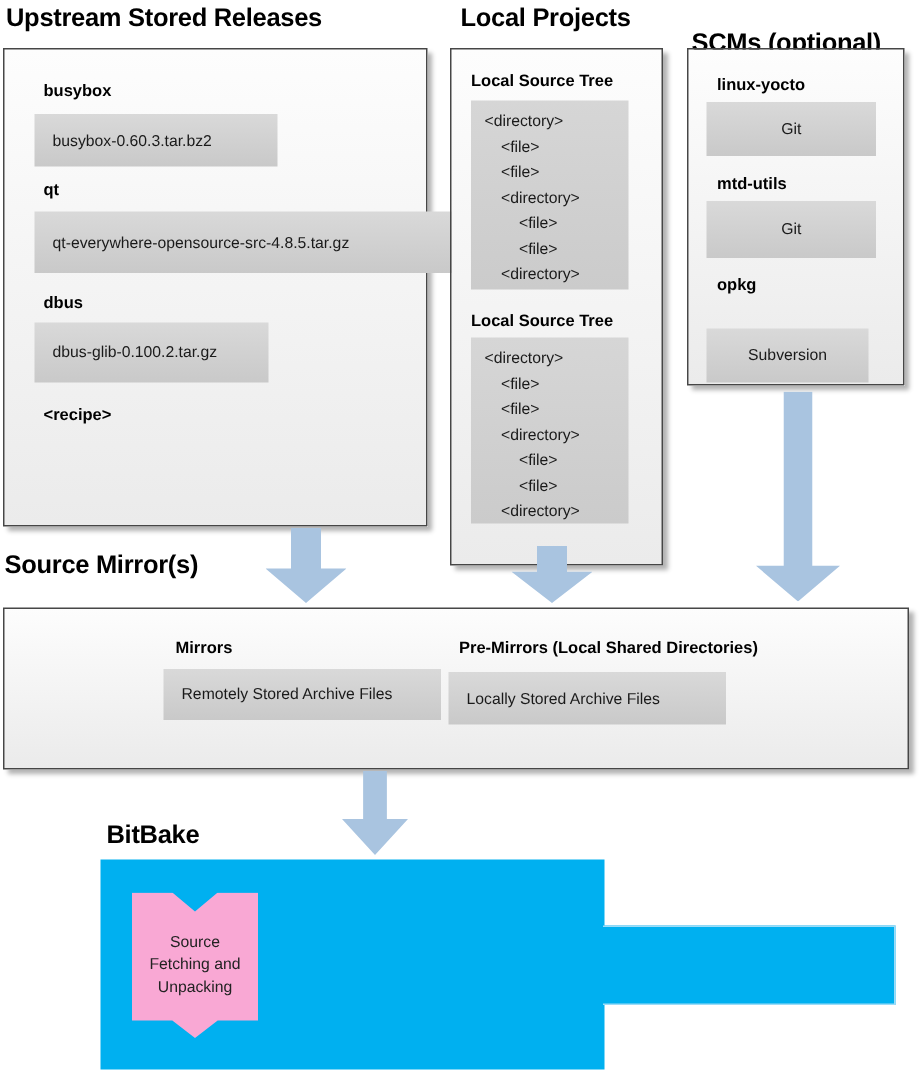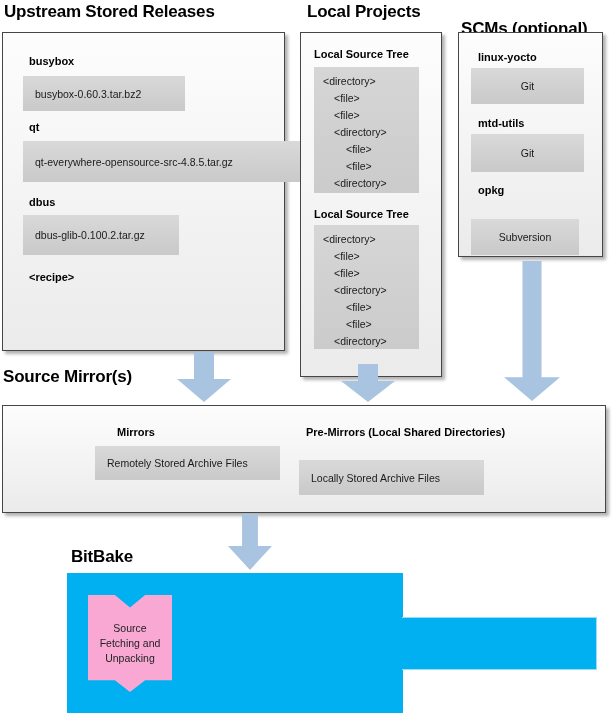--- a/index.html
+++ b/index.html
@@ -147,26 +147,26 @@
       <span>Subversion</span>
     </div>
   </div>
 
   <div class="arrow a1"></div>
   <div class="arrow a2"></div>
   <div class="arrow a3"></div>
 
   <div class="panel" style="left:2px;top:405px;width:604px;height:108px;">
     <div class="ilabel" style="left:103px;top:20px;margin-left:11px;">Mirrors</div>
-    <div class="gbox" style="left:92px;top:40px;width:185px;height:34px;">
+    <div class="gbox" style="left:106px;top:40px;width:185px;height:34px;">
       <span>Remotely Stored Archive Files</span>
     </div>
 
     <div class="ilabel" style="left:303px;top:20px;">Pre-Mirrors (Local Shared Directories)</div>
-    <div class="gbox" style="left:296px;top:42px;width:185px;height:35px;margin-top:12px;">
+    <div class="gbox" style="left:296px;top:42px;width:185px;height:35px;">
       <span>Locally Stored Archive Files</span>
     </div>
   </div>
 
   <div class="arrow a4"></div>
 
   <div class="bb-box"></div>
   <div class="bb-pipe"></div>
   <div class="banner">
     <div>

